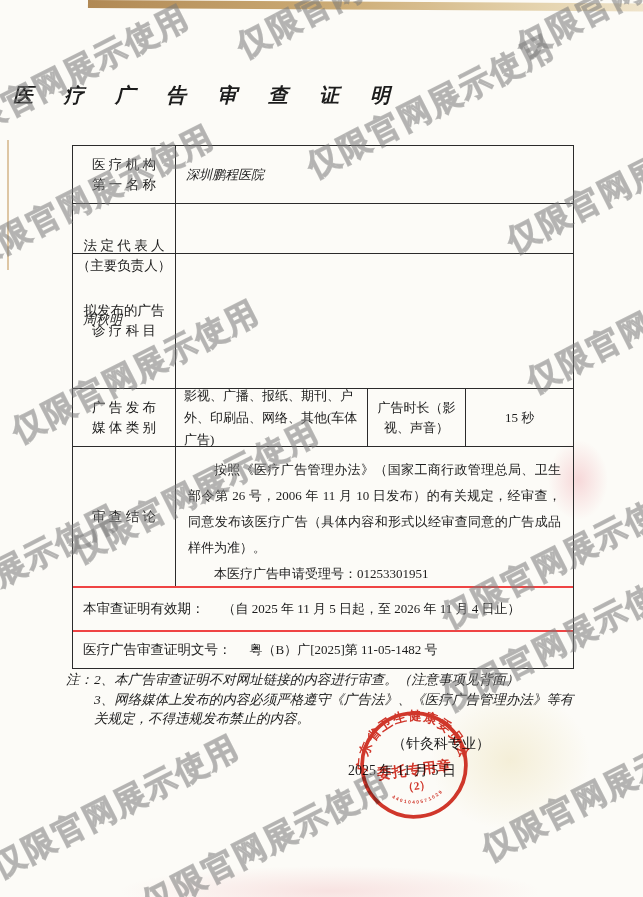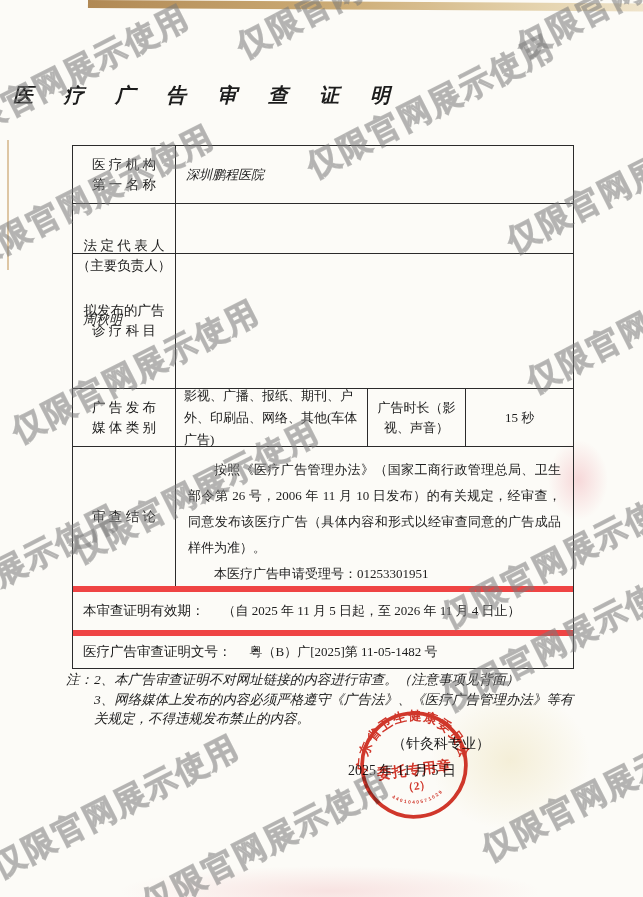--- a/index.html
+++ b/index.html
@@ -46,21 +46,21 @@
   .dept-text{line-height:25px; text-align:justify; padding:5px 9px; display:block;
     align-self:center;}
   .media-cell{flex:0 0 192px; width:192px; border-right:1px solid #2b2b2b;
     display:flex; align-items:center; padding:4px 8px; line-height:22px; box-sizing:border-box;}
   .dur-cell{flex:0 0 98px; width:98px; border-right:1px solid #2b2b2b;
     display:flex; align-items:center; justify-content:center; text-align:center;
     line-height:20px; padding:2px 4px; box-sizing:border-box;}
   .dursec-cell{flex:1 1 auto; display:flex; align-items:center; justify-content:center;}
   .concl-cell{flex:1 1 auto; padding:10px 12px 6px 12px;}
   .concl-cell p{margin:0; text-indent:2em; line-height:26px; text-align:justify;}
-  .plain-row{display:flex; align-items:center; padding:0 10px; border-top:6px solid #ef4444;
+  .plain-row{display:flex; align-items:center; padding:0 10px; border-top:2px solid #ef4444;
     box-sizing:border-box;}
   .plain-row .lab{flex:0 0 auto; font-size:13.5px;}
   .plain-row .val{margin-left:18px;}
   
   .notes{position:absolute; left:66px; top:670px; width:512px; z-index:2;
     font-style:italic; font-size:13.5px; line-height:19.5px;
     font-family:"Liberation Serif",serif;}
   .notes-body{display:flex;}
   .notes-prefix{flex:0 0 28px;}
   .note-item{margin:0;}

